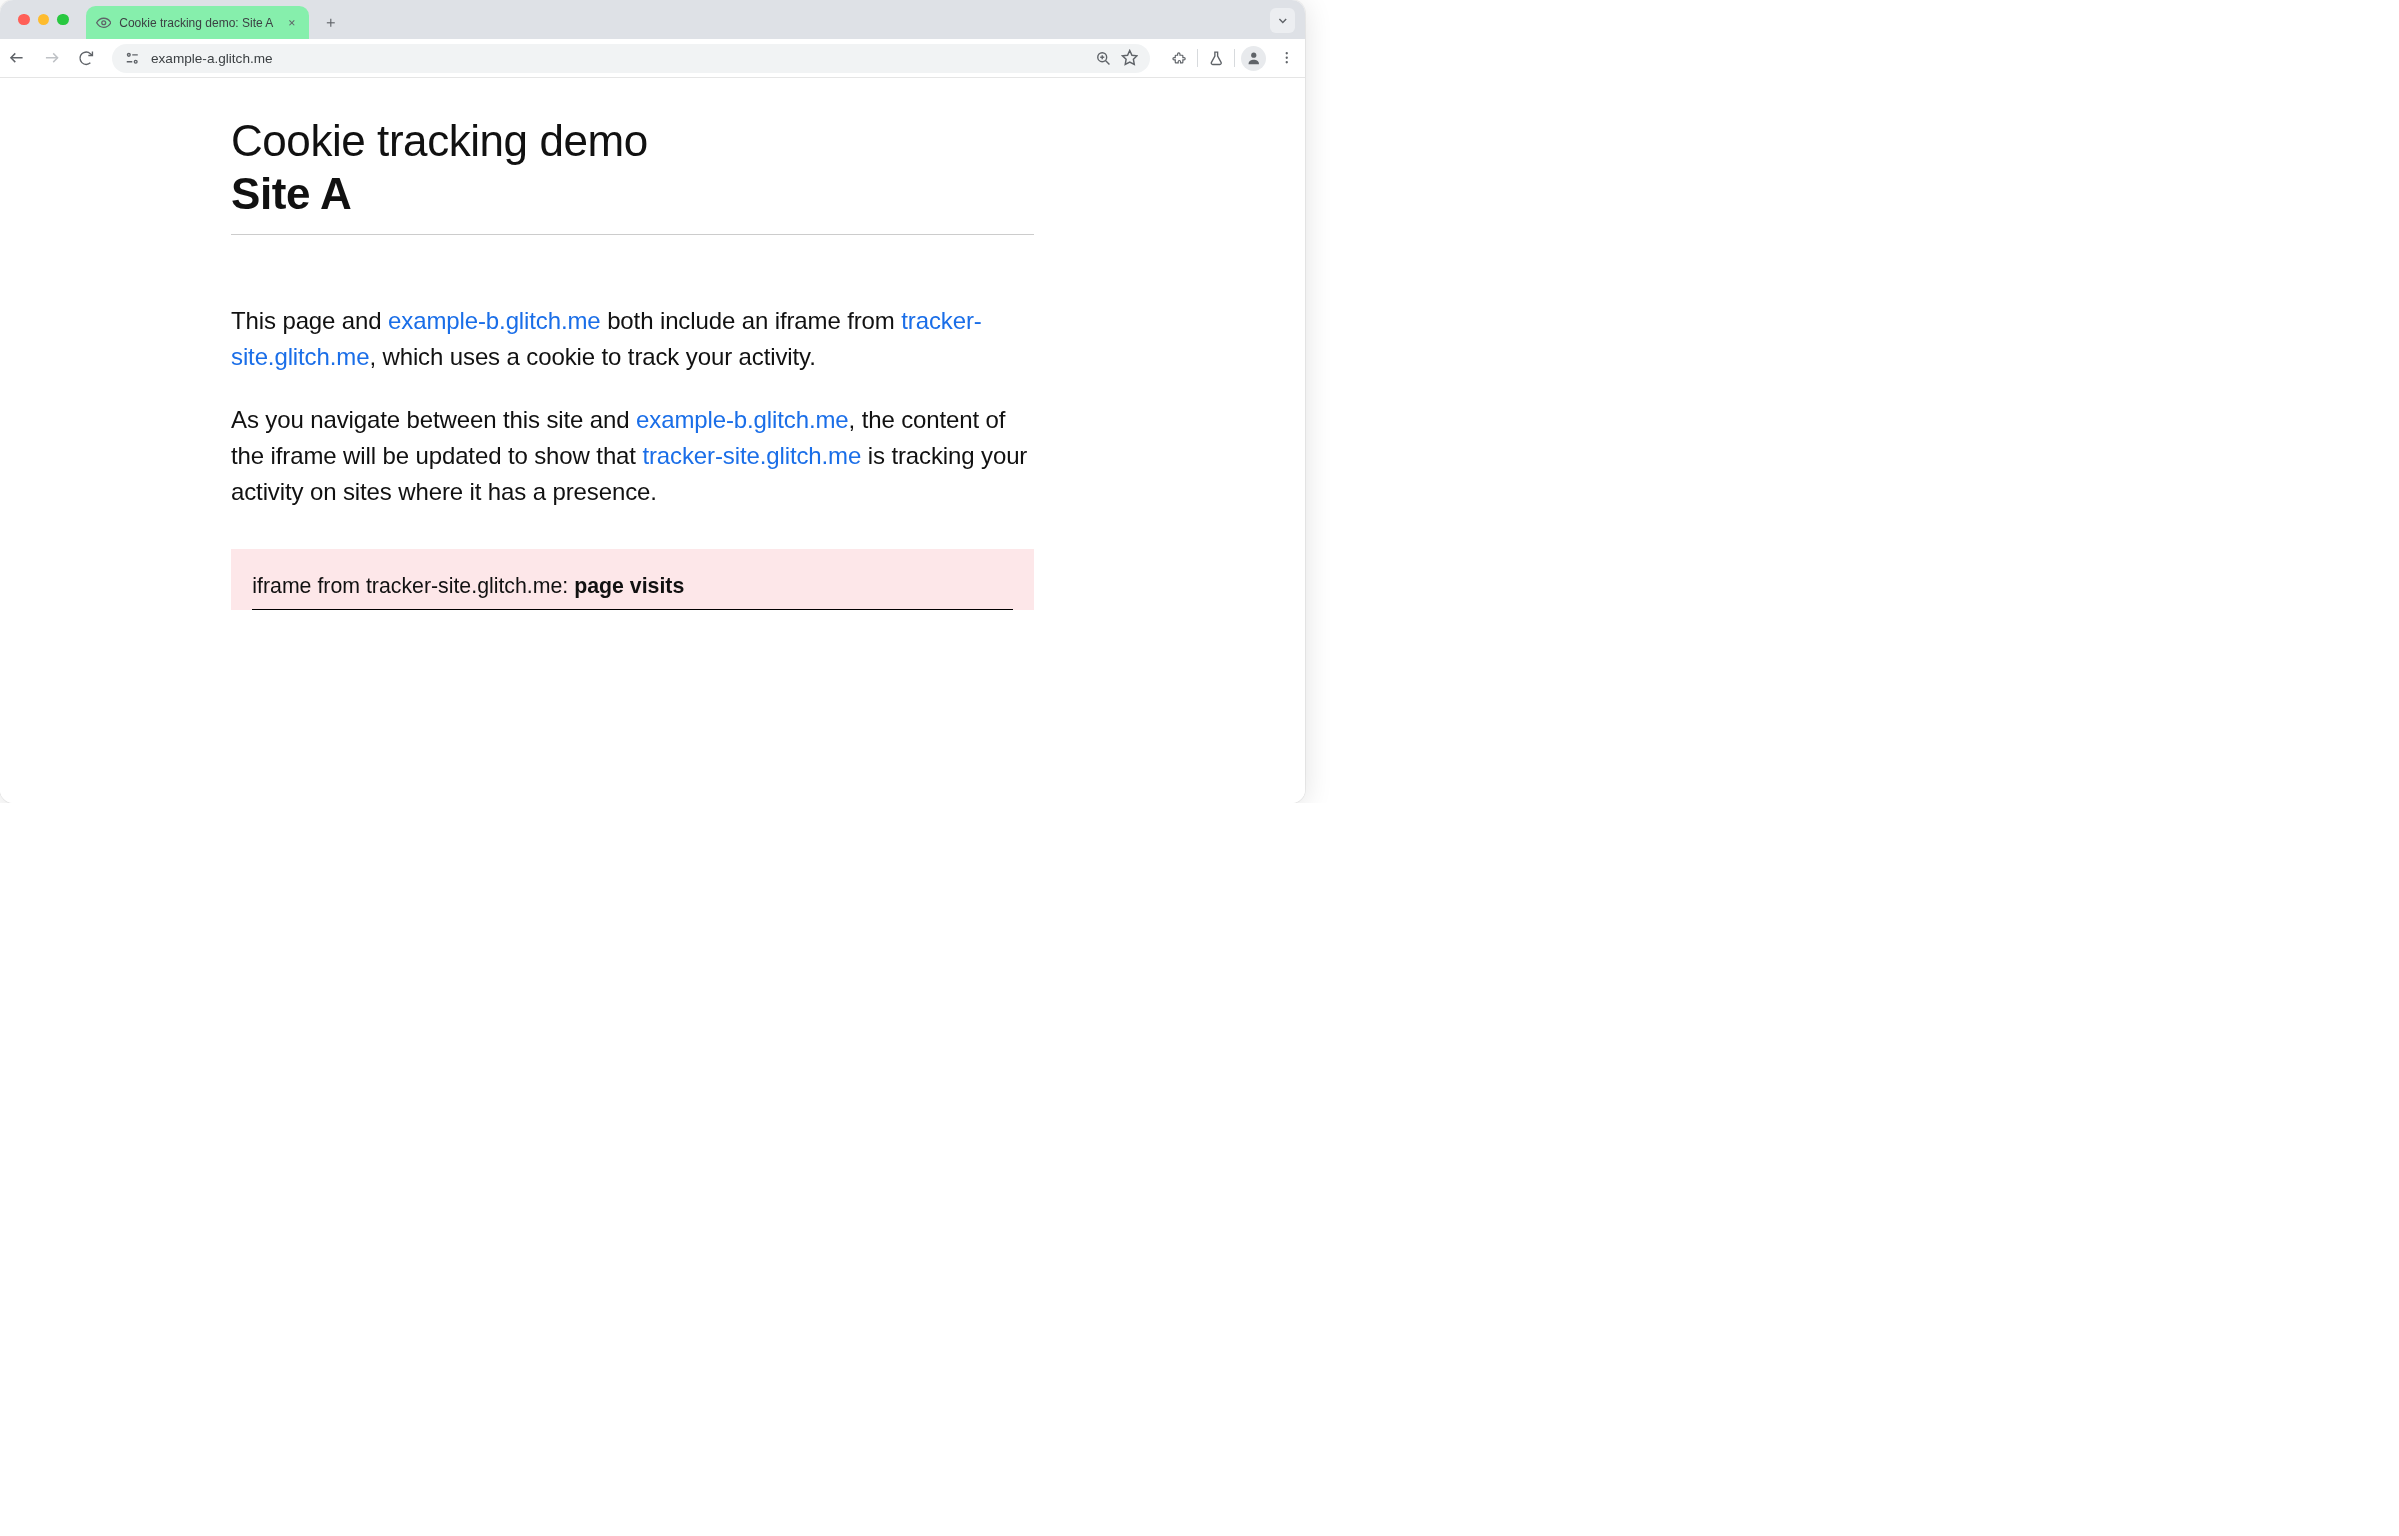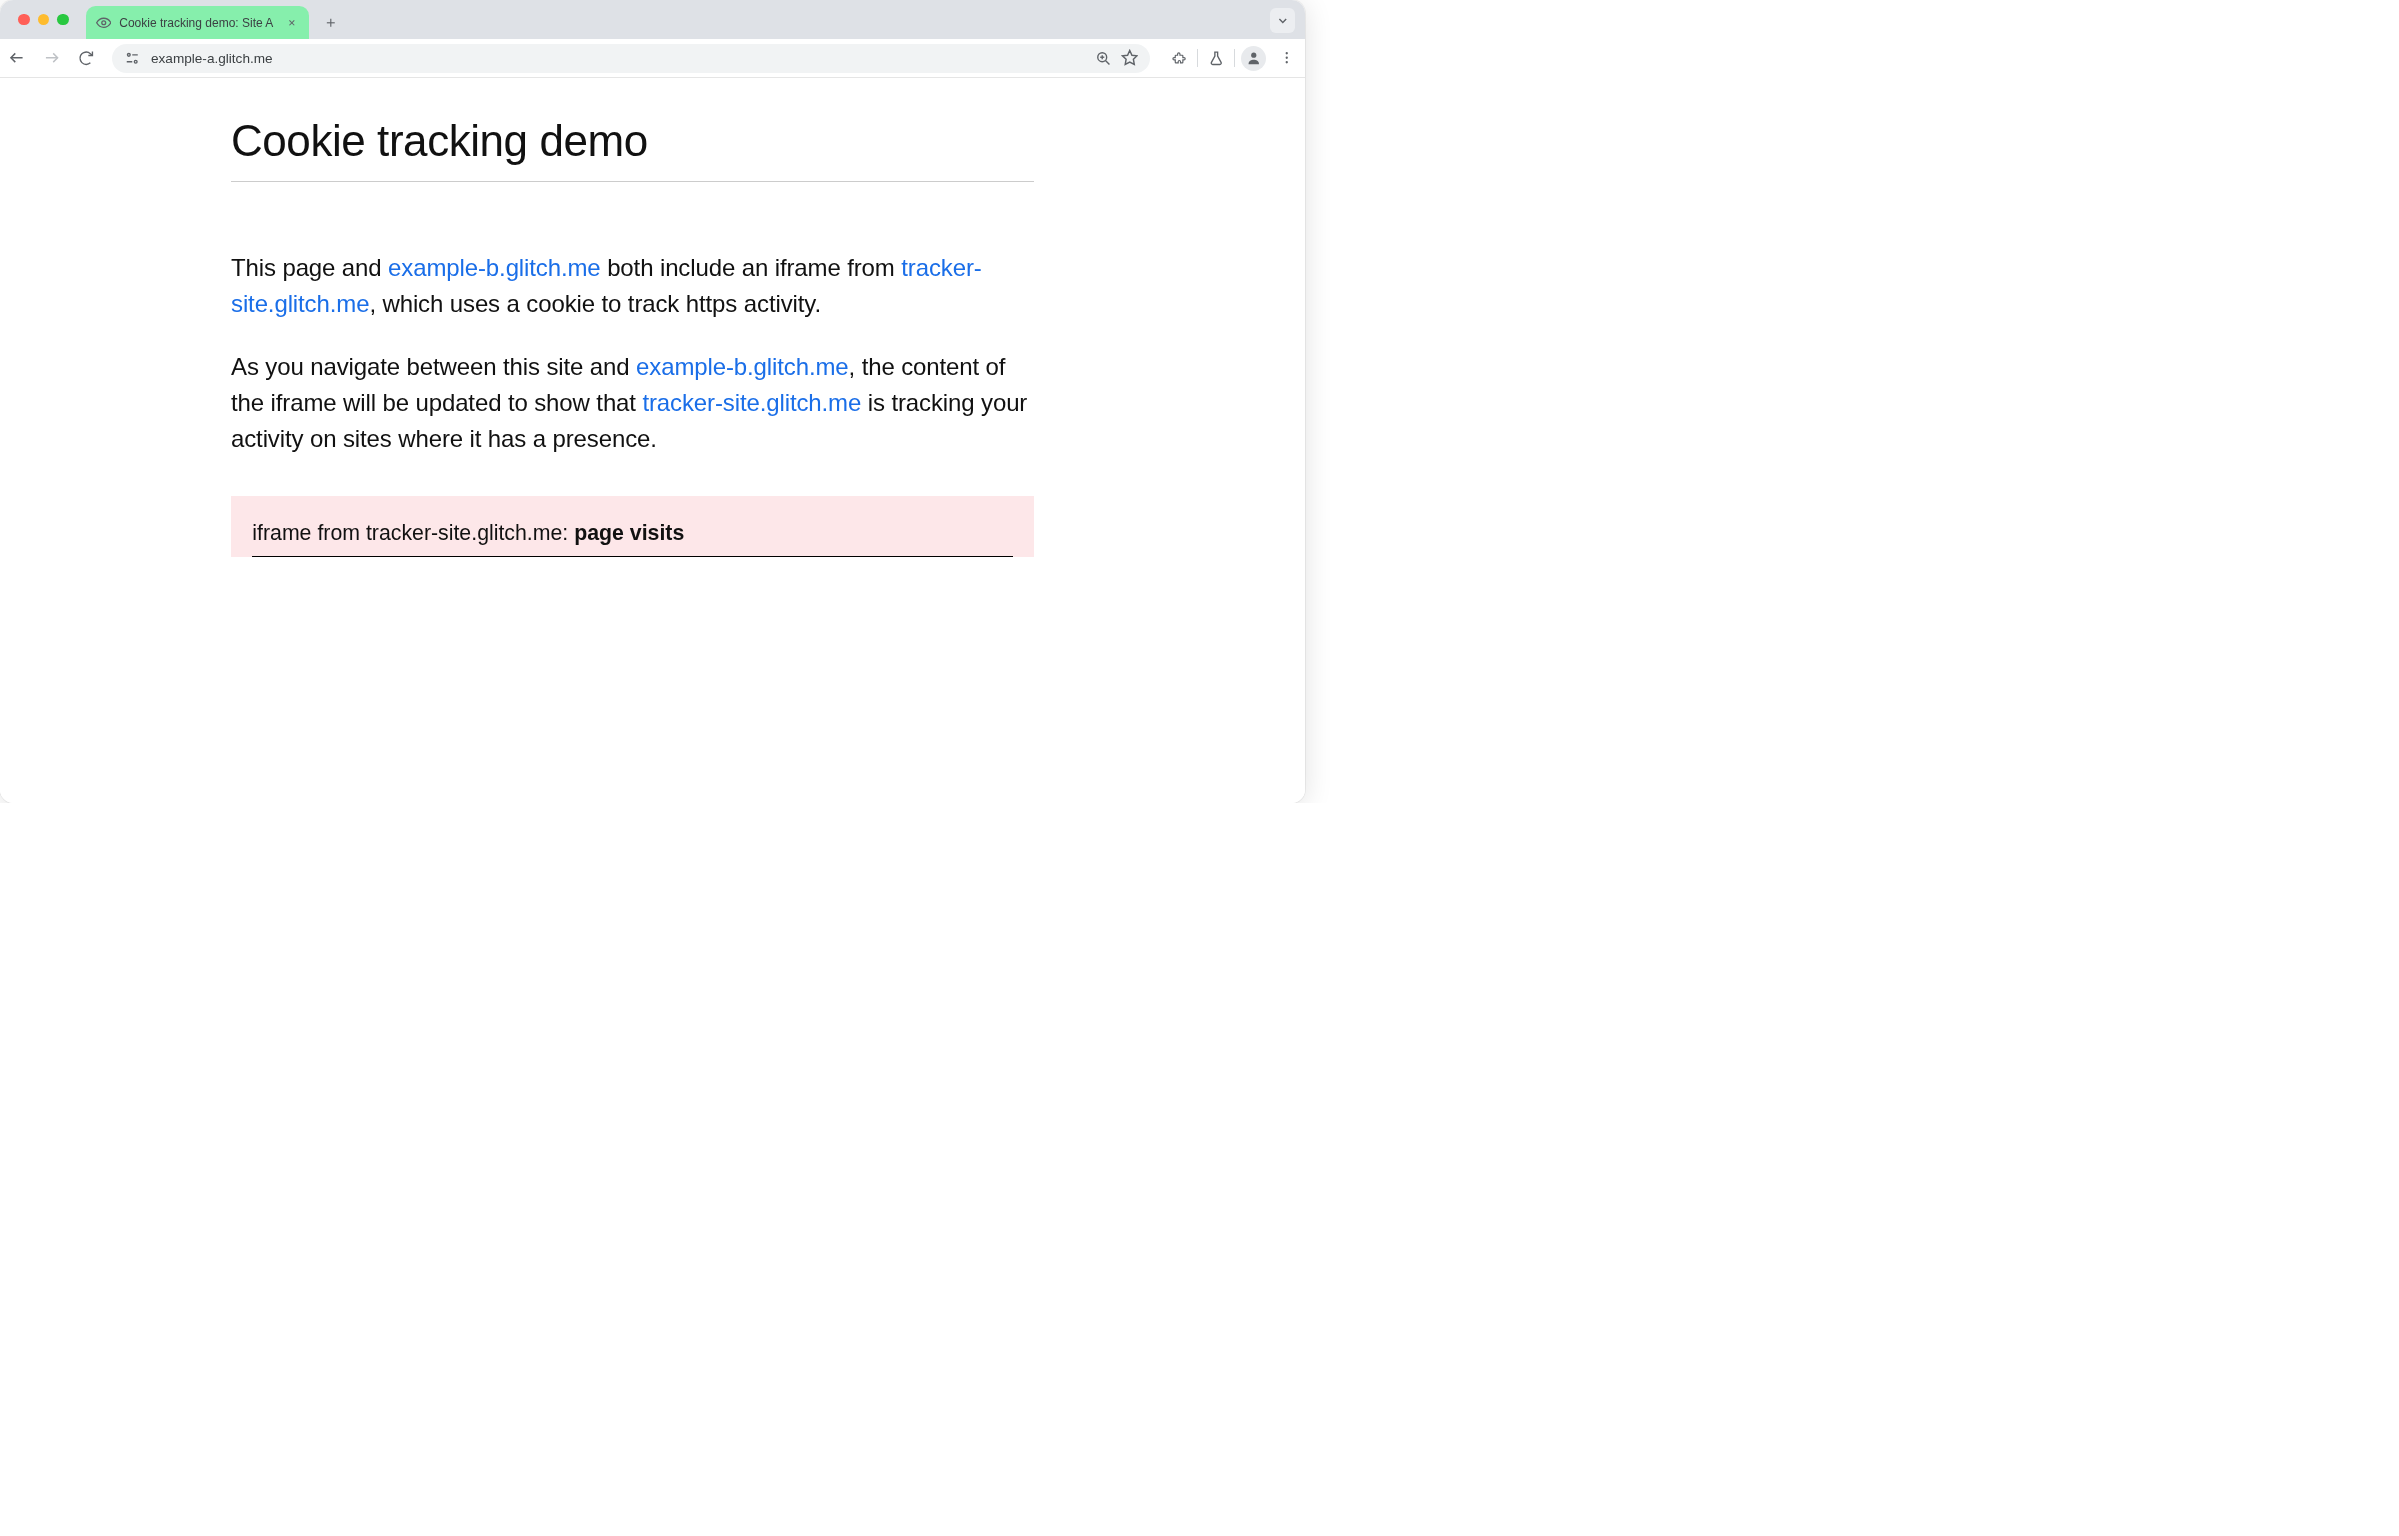--- a/index.html
+++ b/index.html
@@ -337,25 +337,26 @@
           </svg>
       </div>
     </div>
   </div>
 
   <div class="viewport">
     <div class="content-wrap">
 
       <h1>
         <span>Cookie tracking demo</span>
+        <span class="bold-line">Site A</span>
       </h1>
       <hr class="under-h1">
 
       <p class="body-text">
-        <span>This page and </span><a href="#">example-b.glitch.me</a><span> both include an iframe from </span><a href="#">tracker-site.glitch.me</a><span>, which uses a cookie to track https activity.</span>
+        <span>This page and </span><a href="#">example-b.glitch.me</a><span> both include an iframe from </span><a href="#">tracker-site.glitch.me</a><span>, which uses a cookie to track your activity.</span>
       </p>
 
       <p class="body-text">
         <span>As you navigate between this site and </span><a href="#">example-b.glitch.me</a><span>, the content of the iframe will be updated to show that </span><a href="#">tracker-site.glitch.me</a><span> is tracking your activity on sites where it has a presence.</span>
       </p>
 
       <div class="iframe-box">
         <div class="iframe-title">
           <span>iframe from tracker-site.glitch.me: </span><span class="strong">page visits</span>
         </div>

